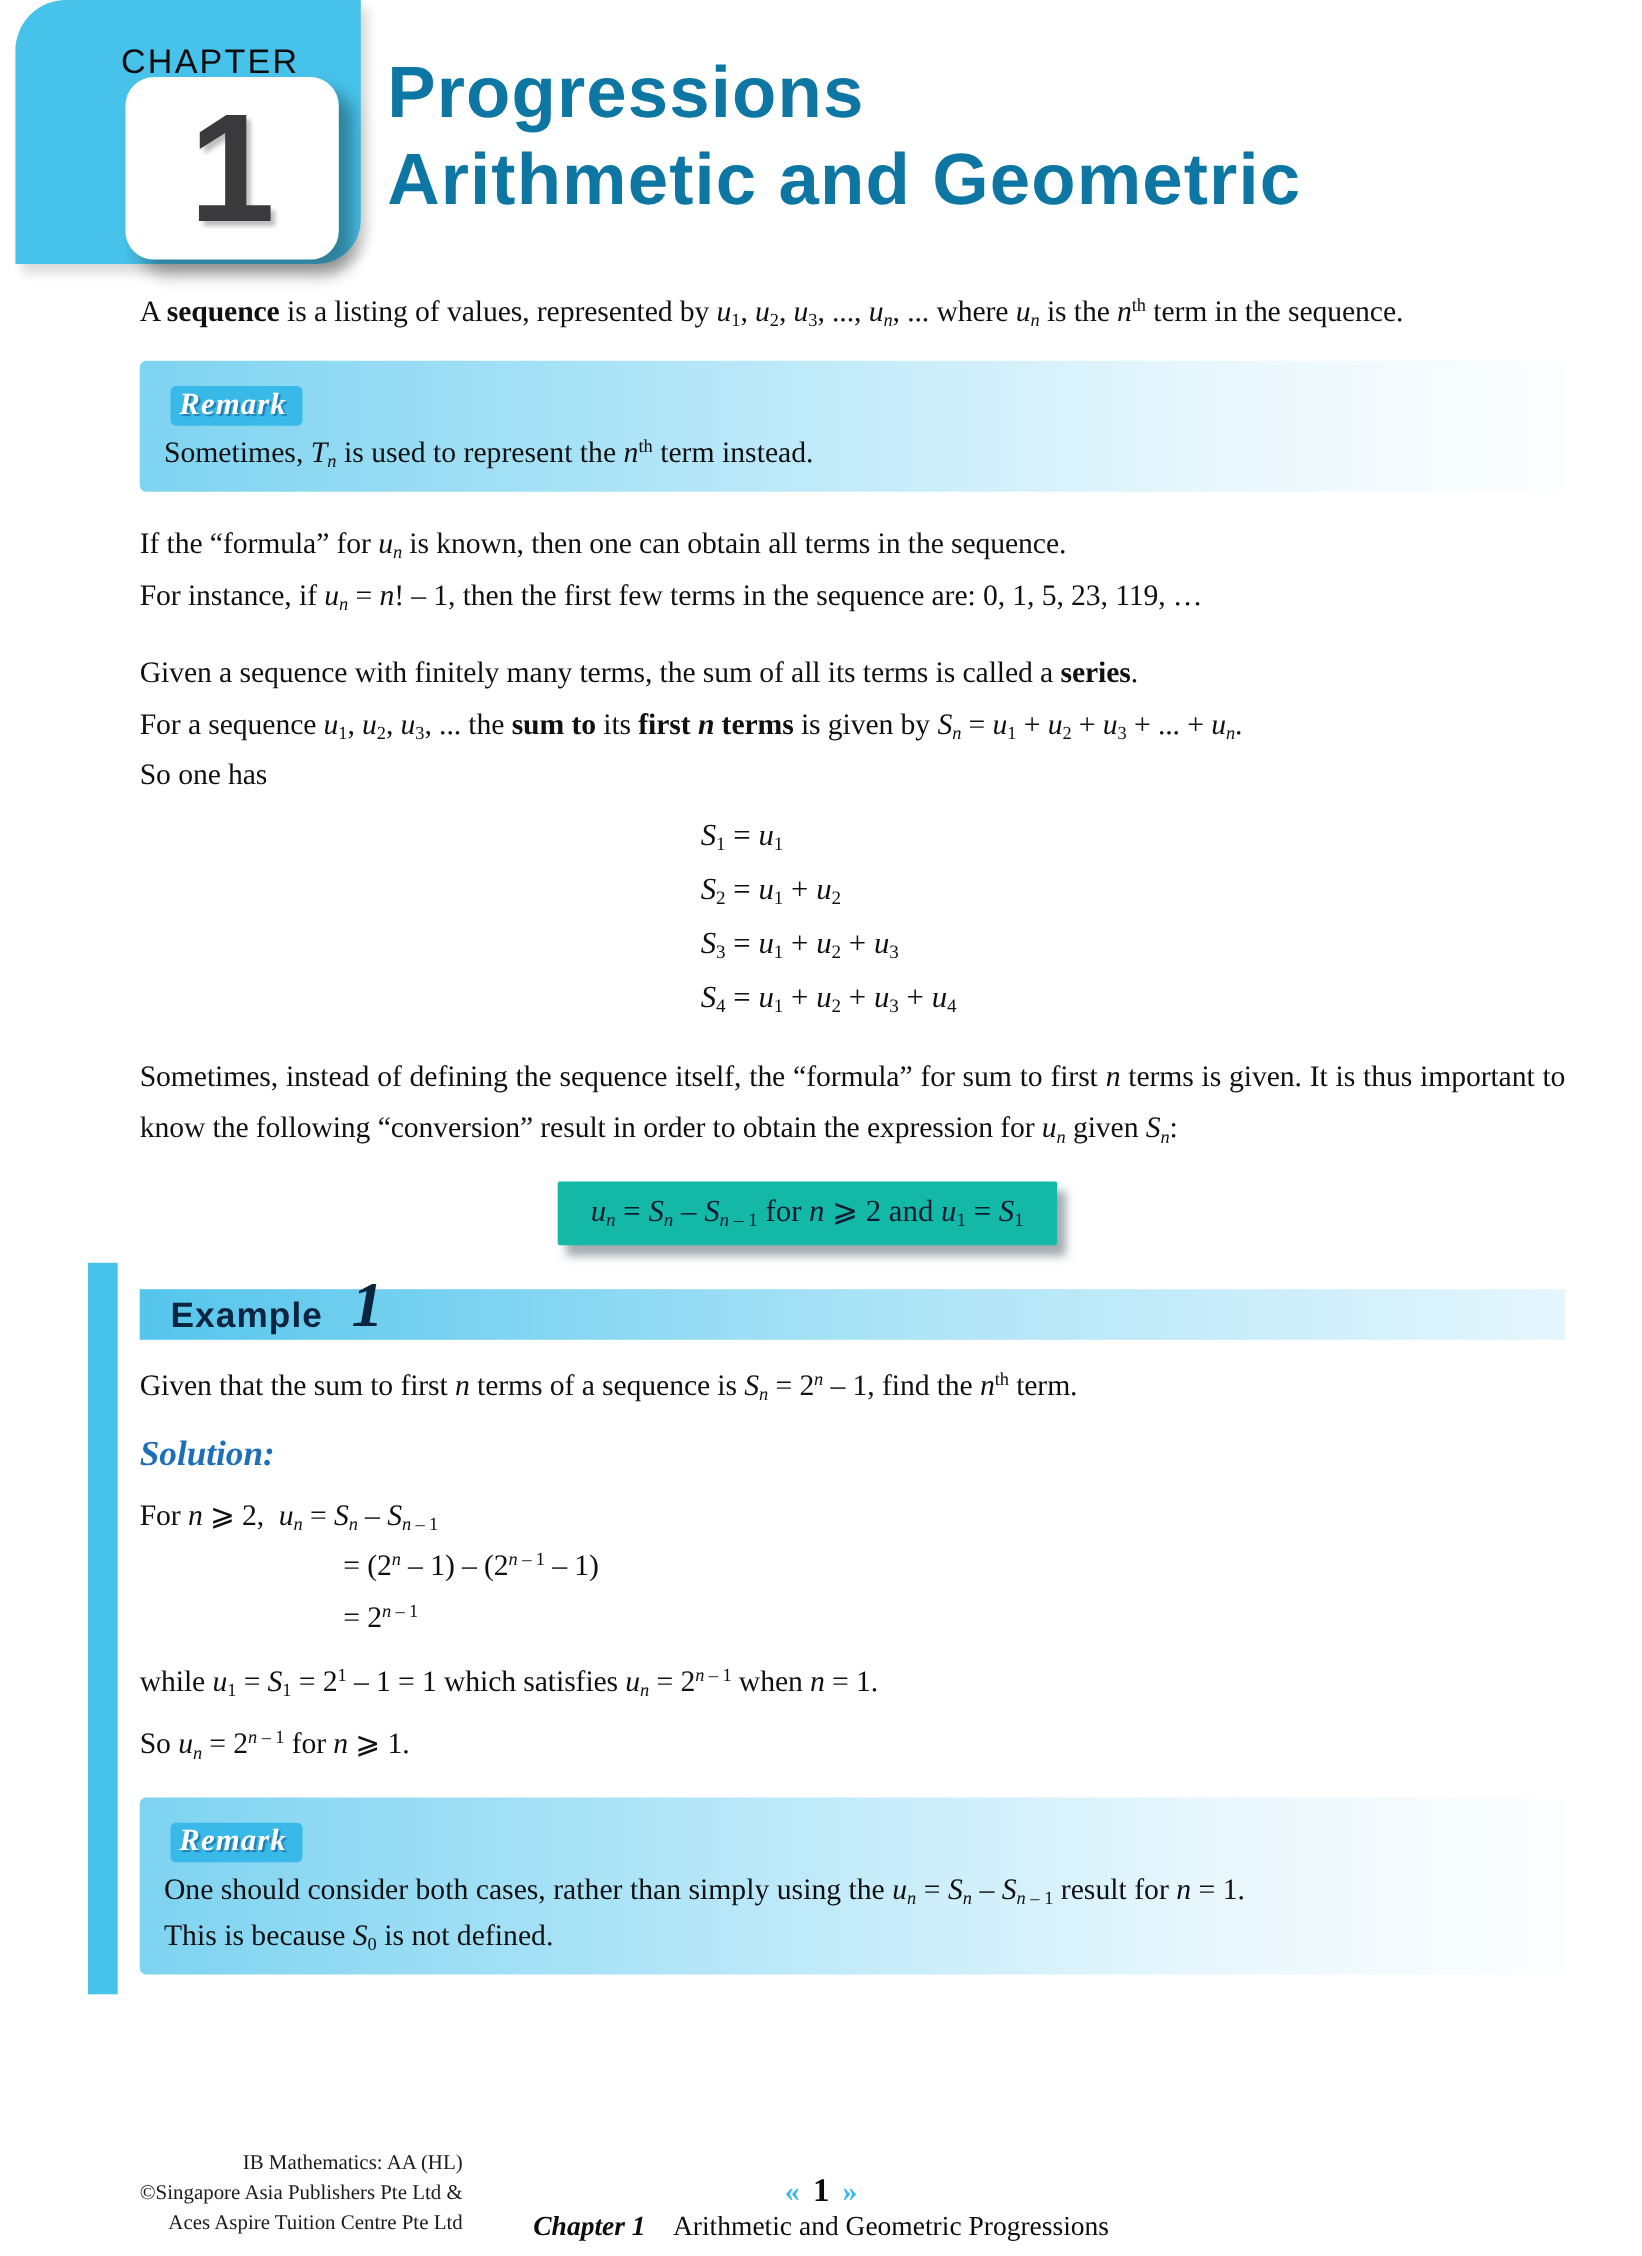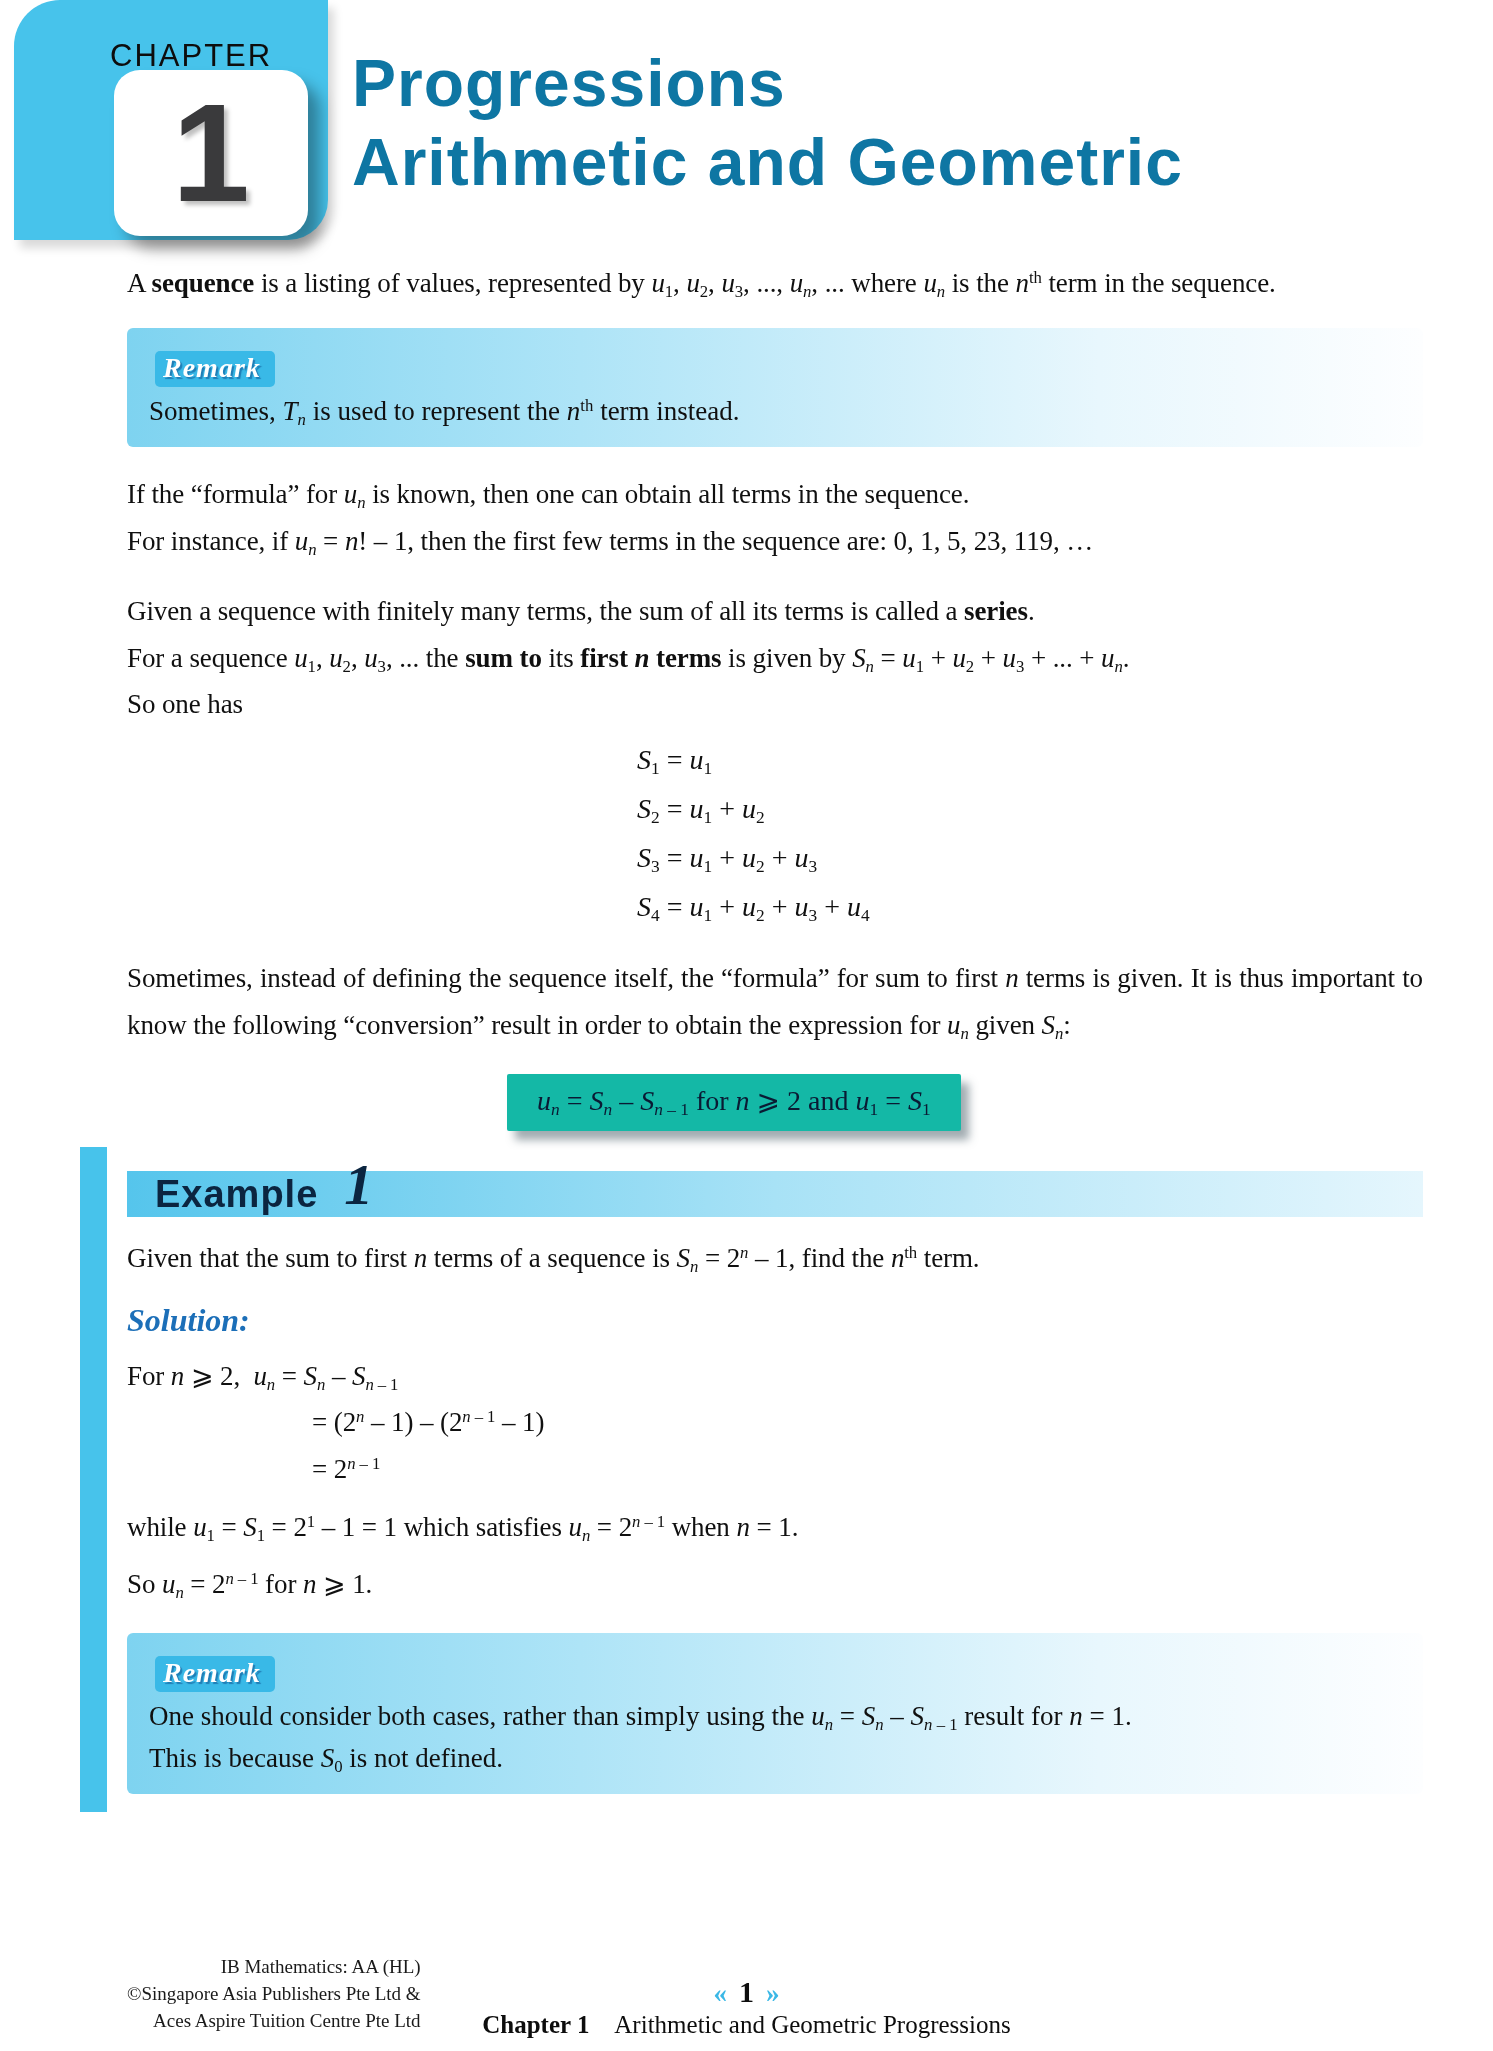--- a/index.html
+++ b/index.html
@@ -43,41 +43,41 @@
   
   .conversion-box{display:inline-block;margin:26px 0 0 380px;background:#14b8a6;
                   padding:10px 30px 14px 30px;font-size:28px;border-radius:2px;
                   box-shadow:8px 9px 9px rgba(70,90,100,0.5);color:#0a1a33;}
 
   
   .example-section{position:relative;margin-top:40px;}
   .left-bar{position:absolute;left:-47px;top:-24px;bottom:-18px;width:27px;background:#47C3EB;}
   .example-header{height:46px;background:linear-gradient(90deg,#55C5EC 0%,#A8E2F6 50%,#E5F6FD 100%);
                   display:flex;align-items:center;}
-  .example-label{font-size:38px;font-weight:bold;color:#0B2540;margin-left:28px;letter-spacing:1px;text-align:right;}
+  .example-label{font-size:32px;font-weight:bold;color:#0B2540;margin-left:28px;letter-spacing:1px;text-align:right;}
   .example-number{font-style:italic;font-weight:bold;font-size:58px;color:#0B2540;margin-left:26px;
                   transform:translateY(-10px);}
   .example-question{margin-top:18px;}
   .solution-label{margin-top:20px;font-size:32px;font-weight:bold;font-style:italic;color:#1C6FB8;}
   .sol-line{}
   .sol-first{margin-top:14px;}
   .sol-indent{margin-left:185px;}
   .sol-while{margin-top:12px;}
   .sol-so{margin-top:10px;}
   .remark-box-2{margin-top:26px;}
 
   
   .footer-left{position:absolute;left:127px;bottom:16px;font-size:19px;line-height:1.42;color:#1a1a1a;text-align:right;}
   .footer-left .indent{padding-left:14px;}
   .footer-center{position:absolute;left:0;right:0;bottom:12px;text-align:center;}
   .page-nav{font-weight:bold;}
   .page-nav .guillemet{color:#3BB8E6;font-size:27px;}
   .page-nav .num{color:#0d0d0d;font-size:30px;margin:0 12px;}
   .footer-chapter{font-size:25px;margin-top:2px;color:#0d0d0d;}
-  .footer-chapter b{margin-right:20px;}
+  .footer-chapter b{margin-right:20px;font-style:italic;}
 
   sub{font-size:0.62em;vertical-align:-0.28em;line-height:0;}
   sup{font-size:0.62em;vertical-align:0.55em;line-height:0;}
 </style>
 </head>
 <body>
 
 <div class="page">
 
   <div class="chapter-badge">

